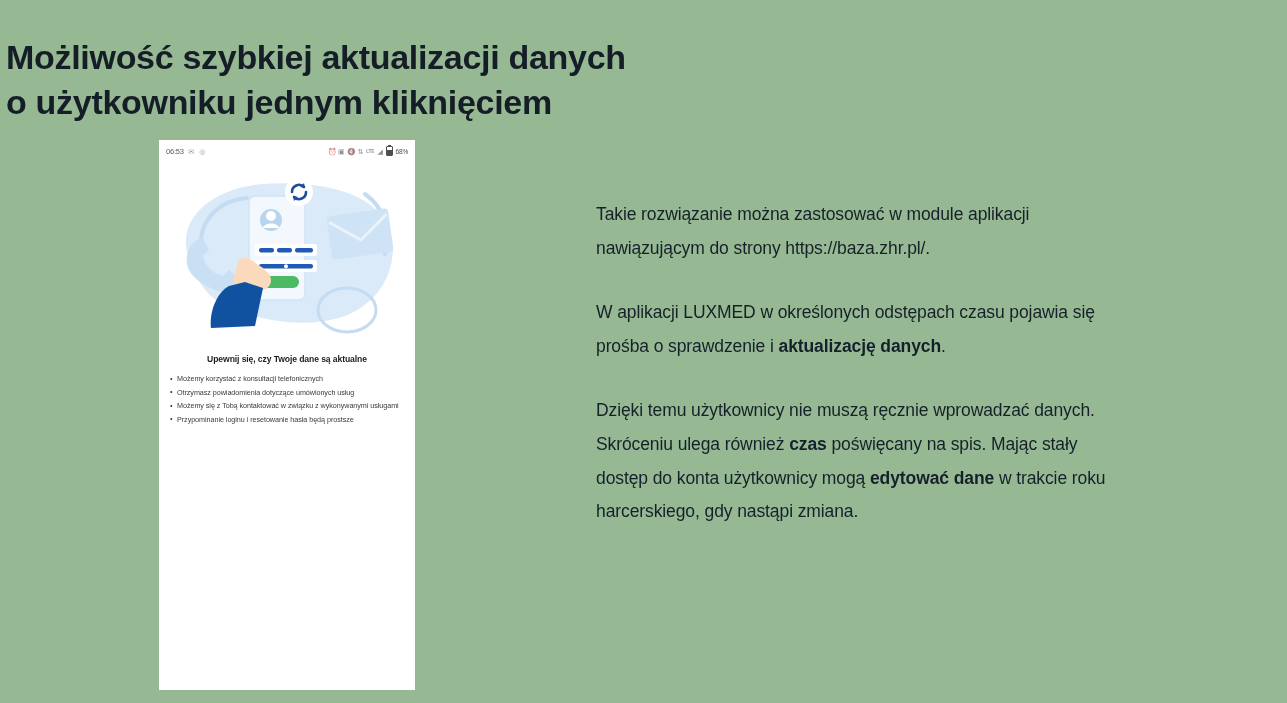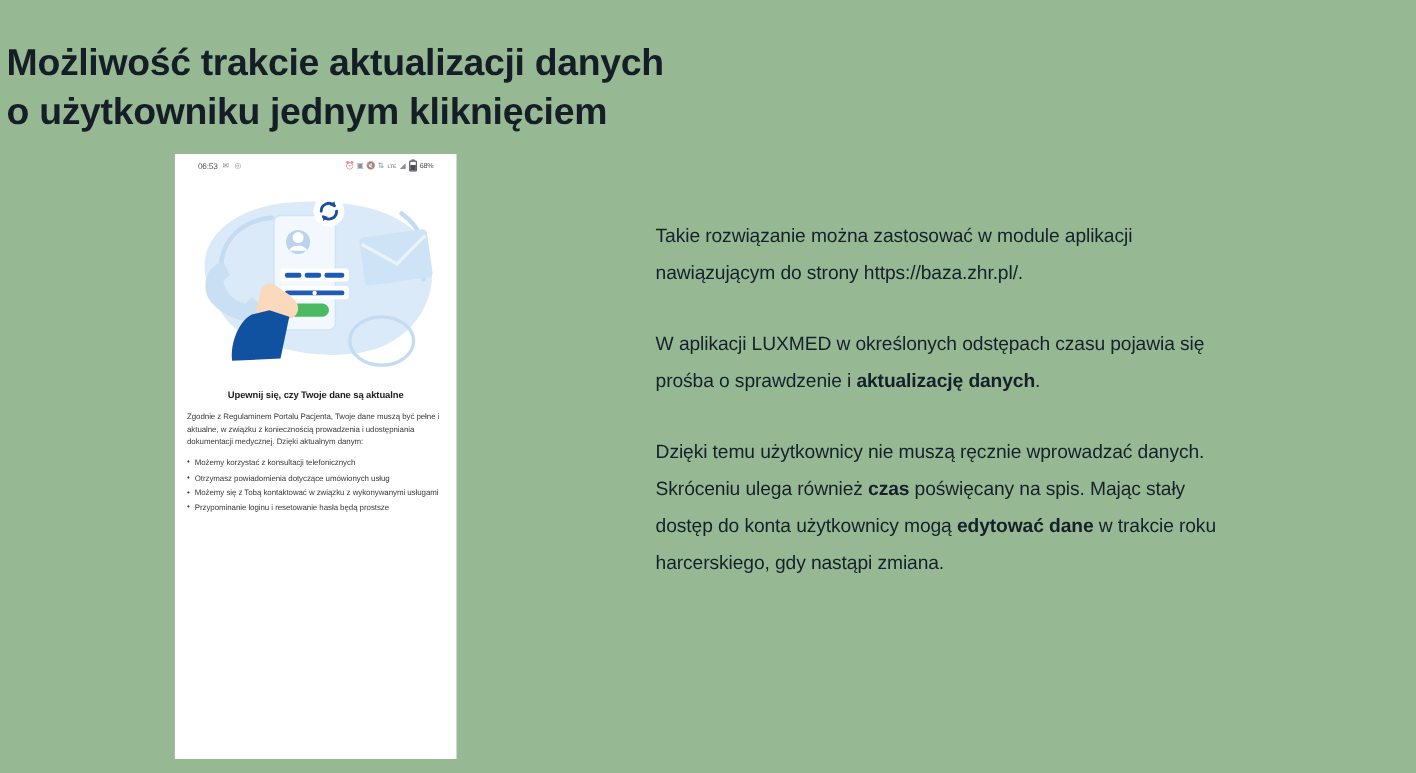--- a/index.html
+++ b/index.html
@@ -39,21 +39,21 @@
     width: 256px;
     height: 550px;
     background: #ffffff;
     overflow: hidden;
   }
 
   .status-bar {
     height: 22px;
     display: flex;
     align-items: center;
-    padding: 0 21px;
+    padding: 0 7px;
     box-sizing: border-box;
     font-size: 7px;
     color: #6e6e6e;
   }
   .status-left {
     display: flex;
     align-items: center;
     gap: 4px;
   }
   .status-clock {
@@ -189,21 +189,21 @@
     color: #16202a;
     margin: 0 0 31px 0;
     letter-spacing: -0.1px;
   }
   .copy-paragraph:last-child { margin-bottom: 4px; }
   .copy-paragraph b { font-weight: bold; }
 </style>
 </head>
 <body>
 
-<h1 class="slide-title">Możliwość trakcie aktualizacji danych
+<h1 class="slide-title">Możliwość szybkiej aktualizacji danych
 o użytkowniku jednym kliknięciem</h1>
 
 <div class="phone-card">
 
   <div class="status-bar">
     <div class="status-left">
       <span class="status-clock">06:53</span>
       <span class="si">✉</span>
       <span class="si">◎</span>
     </div>
@@ -262,21 +262,20 @@
       <circle cx="140" cy="30" r="14" fill="#ffffff"></circle>
       <path d="M133 30 A7 7 0 0 1 145 25" fill="none" stroke="#1b4f9c" stroke-width="2.6" stroke-linecap="round"></path>
       <path d="M147 30 A7 7 0 0 1 135 35" fill="none" stroke="#1b4f9c" stroke-width="2.6" stroke-linecap="round"></path>
       <path d="M145 21 L146 26 L141 25 Z" fill="#1b4f9c"></path>
       <path d="M135 39 L134 34 L139 35 Z" fill="#1b4f9c"></path>
     </g>
   </svg>
 
   <div class="phone-body">
     <div class="phone-heading">Upewnij się, czy Twoje dane są aktualne</div>
-    <p class="phone-paragraph">Zgodnie z Regulaminem Portalu Pacjenta, Twoje dane muszą być pełne i aktualne, w związku z koniecznością prowadzenia i udostępniania dokumentacji medycznej. Dzięki aktualnym danym:</p>
     <ul class="phone-list">
       <li>Możemy korzystać z konsultacji telefonicznych</li>
       <li>Otrzymasz powiadomienia dotyczące umówionych usług</li>
       <li>Możemy się z Tobą kontaktować w związku z wykonywanymi usługami</li>
       <li>Przypominanie loginu i resetowanie hasła będą prostsze</li>
     </ul>
   </div>
 
 </div>
 

